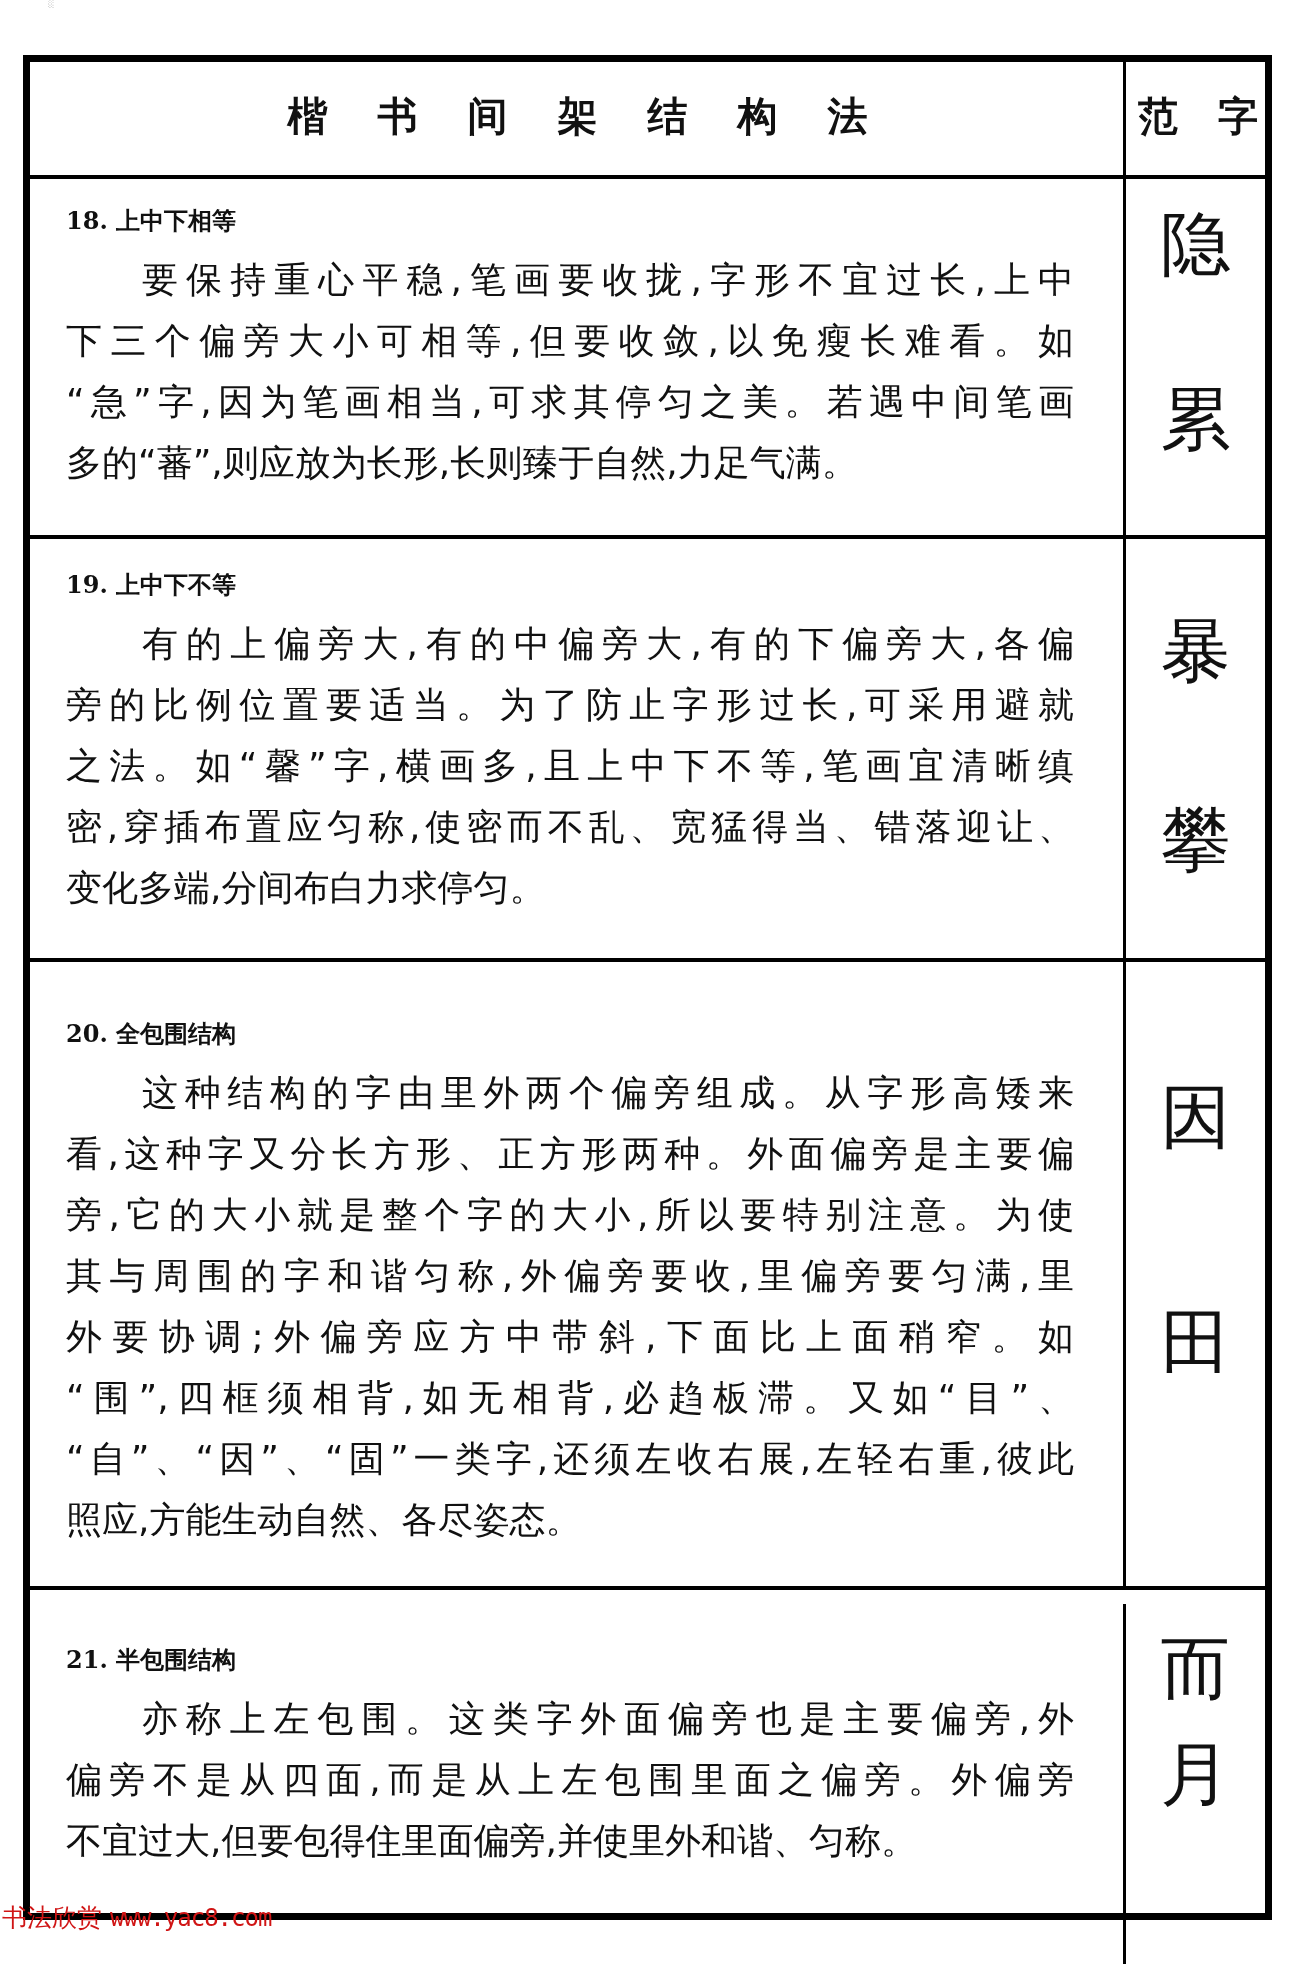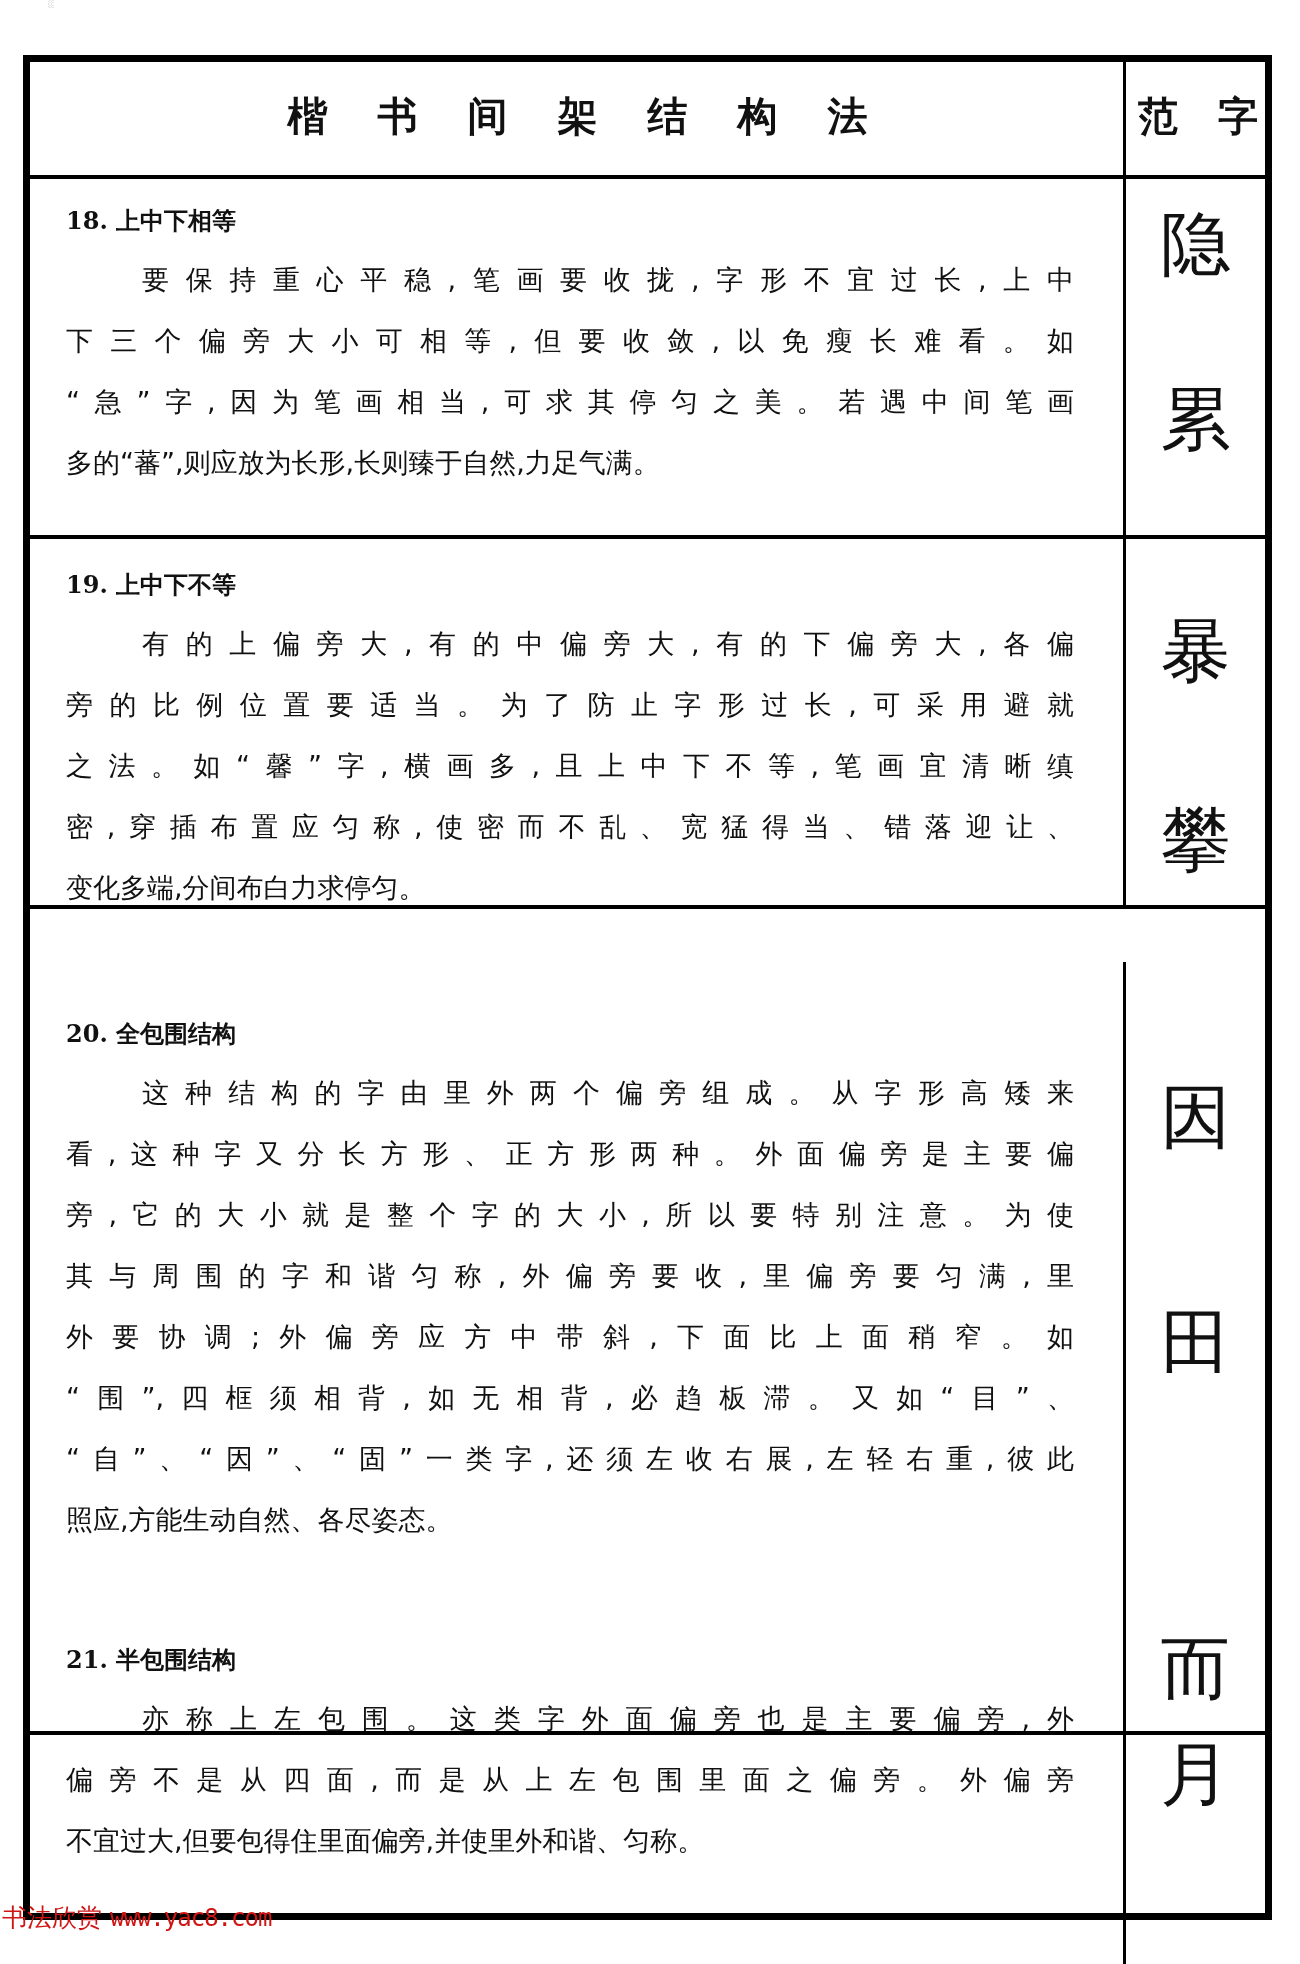--- a/index.html
+++ b/index.html
@@ -8,21 +8,21 @@
   .table { position: absolute; left: 23px; top: 55px; width: 1249px; height: 1865px; border: 7px solid #000; box-sizing: border-box; }
   .row { position: absolute; left: 0; right: 0; box-sizing: border-box; }
   .row.sep { border-bottom: 4px solid #000; }
   .left-cell { position: absolute; left: 0; top: 0; bottom: 0; width: 1096px; border-right: 3px solid #000; box-sizing: border-box; }
   .right-cell { position: absolute; left: 1096px; right: 0; top: 0; bottom: 0; }
   .header-title { position: absolute; left: 0; right: 0; top: 30px; text-align: center; font-family: "DejaVu Sans", sans-serif; font-weight: bold; font-size: 40px; letter-spacing: 50px; padding-left: 52px; line-height: 48px; }
   .header-side { position: absolute; left: 0; right: 0; top: 30px; font-weight: bold; font-size: 40px; line-height: 48px; }
   .header-side span { position: absolute; }
   .section { position: absolute; left: 36px; right: 30px; }
   .sec-title { font-family: "DejaVu Serif", serif; font-weight: bold; font-size: 24px; line-height: 44px; height: 50px; }
-  .sec-body { font-family: "DejaVu Sans", sans-serif; font-size: 27px; line-height: 61px; margin: 0; }
+  .sec-body { font-family: "DejaVu Sans", sans-serif; font-size: 36px; line-height: 61px; margin: 0; }
   .sec-body .line { display: block; white-space: nowrap; text-align: justify; text-align-last: justify; width: 1008px; }
   .sec-body .line.last { text-align-last: left; }
   .sec-body .line.indent { padding-left: 76px; width: 932px; }
   .sample { position: absolute; left: 0; right: 0; text-align: center; font-family: "DejaVu Serif", serif; font-size: 70px; line-height: 80px; font-weight: normal; }
   .watermark { position: absolute; left: 2px; top: 1903px; color: #d01515; font-family: "DejaVu Serif", serif; font-size: 25px; line-height: 30px; white-space: nowrap; }
   .watermark .url { font-family: "DejaVu Sans Mono", monospace; font-size: 24px; letter-spacing: -1px; margin-left: 8px; margin-top: 11px; }
 </style>
 </head>
 <body>
 
@@ -53,40 +53,40 @@
           <span class="line last">多的“蕃”,则应放为长形,长则臻于自然,力足气满。</span>
         </p>
       </div>
     </div>
     <div class="right-cell">
       <div class="sample" style="top:25px;">隐</div>
       <div class="sample" style="top:200px;">累</div>
     </div>
   </div>
 
-  <div class="row sep" style="top:477px; height:370px;padding-left:20px;">
+  <div class="row sep" style="top:477px; height:423px;padding-left:20px;">
     <div class="left-cell">
       <div class="section" style="top:24px;">
         <div class="sec-title">19. 上中下不等</div>
         <p class="sec-body">
           <span class="line indent">有的上偏旁大,有的中偏旁大,有的下偏旁大,各偏</span>
           <span class="line">旁的比例位置要适当。为了防止字形过长,可采用避就</span>
           <span class="line">之法。如“馨”字,横画多,且上中下不等,笔画宜清晰缜</span>
           <span class="line">密,穿插布置应匀称,使密而不乱、宽猛得当、错落迎让、</span>
           <span class="line last">变化多端,分间布白力求停匀。</span>
         </p>
       </div>
     </div>
     <div class="right-cell">
       <div class="sample" style="top:72px;">暴</div>
       <div class="sample" style="top:260px;">攀</div>
     </div>
   </div>
 
-  <div class="row sep" style="top:900px; height:773px;">
+  <div class="row sep" style="top:900px; height:628px;">
     <div class="left-cell">
       <div class="section" style="top:50px;">
         <div class="sec-title">20. 全包围结构</div>
         <p class="sec-body">
           <span class="line indent">这种结构的字由里外两个偏旁组成。从字形高矮来</span>
           <span class="line">看,这种字又分长方形、正方形两种。外面偏旁是主要偏</span>
           <span class="line">旁,它的大小就是整个字的大小,所以要特别注意。为使</span>
           <span class="line">其与周围的字和谐匀称,外偏旁要收,里偏旁要匀满,里</span>
           <span class="line">外要协调;外偏旁应方中带斜,下面比上面稍窄。如</span>
           <span class="line">“围”,四框须相背,如无相背,必趋板滞。又如“目”、</span>

